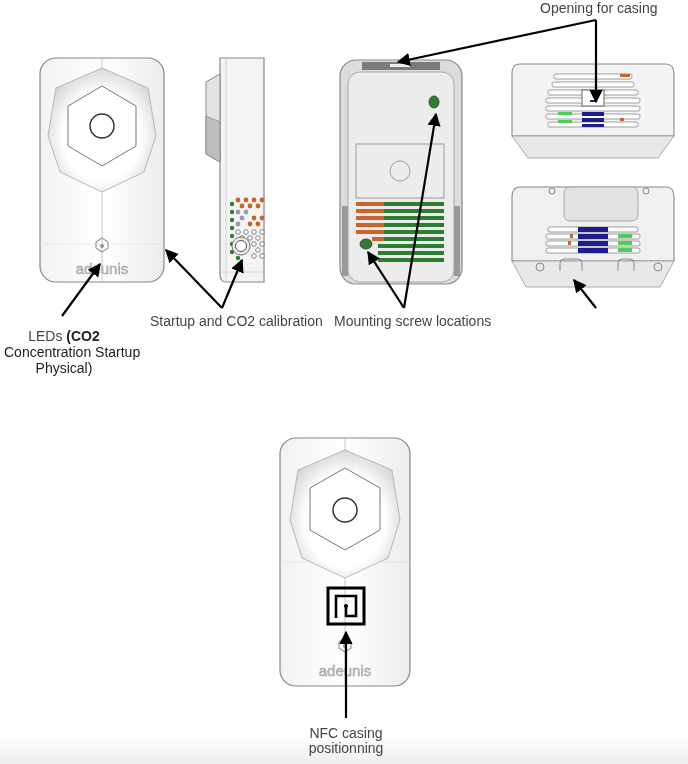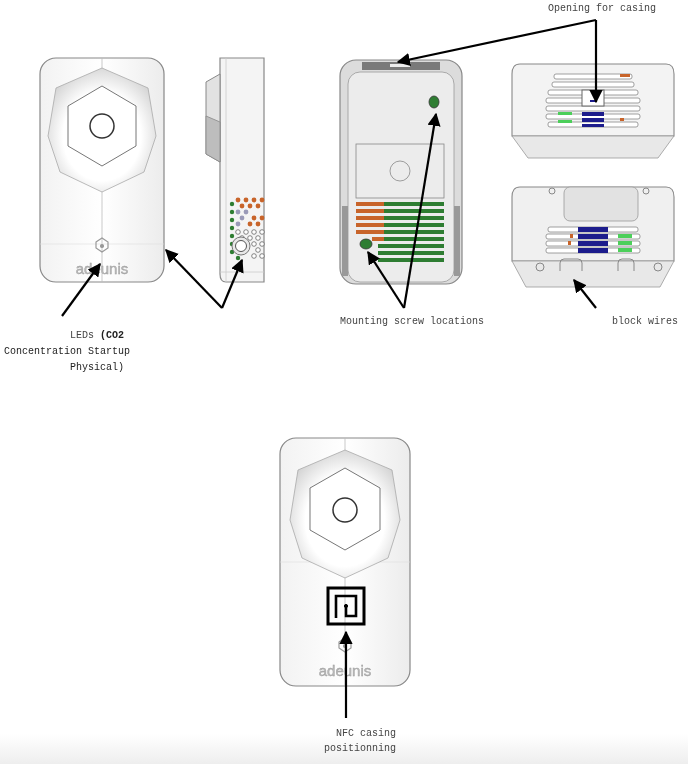--- a/index.html
+++ b/index.html
@@ -1,18 +1,18 @@
 <!DOCTYPE html>
 <html><head>
 <meta charset="utf-8">
 <style>
   html,body{margin:0;padding:0;}
   body{width:688px;height:764px;position:relative;overflow:hidden;background:#ffffff;font-family:"Liberation Sans",sans-serif;}
   .bottom-fade{position:absolute;left:0;right:0;bottom:0;height:30px;background:linear-gradient(#ffffff,#eeeeee);}
-  .label{position:absolute;font-size:10px;line-height:15px;color:#444;text-align:right;white-space:nowrap;font-family:Liberation Mono, monospace;}
+  .label{position:absolute;font-size:14px;line-height:15px;color:#444;text-align:center;white-space:nowrap;}
   .label b{color:#222;}
   svg.overlay{position:absolute;left:0;top:0;}
   .dev{position:absolute;}
 </style>
 </head>
 <body>
 
 <div class="bottom-fade"></div>
 
 <svg class="dev" style="left:38px;top:56px" width="128" height="230" viewBox="0 0 128 230">
@@ -244,26 +244,26 @@
   <span>Opening for casing</span>
 </div>
 
 <div class="label" style="left:4px;top:328px;width:120px;line-height:16px;">
   <div><span>LEDs </span><b>(CO2</b></div>
   <div style="color:#222">Concentration Startup</div>
   <div style="color:#222">Physical)</div>
 </div>
 
 <div class="label" style="left:150px;top:314px;width:150px;">
+  <div>Startup and CO2 calibration</div>
 </div>
 
 <div class="label" style="left:334px;top:314px;width:150px;">
   <div>Mounting screw locations</div>
 </div>
 
 <div class="label" style="left:512px;top:314px;width:166px;">
-  <div>block wires</div>
 </div>
 
 <div class="label" style="left:296px;top:726px;width:100px;">
   <div>NFC casing</div>
   <div>positionning</div>
 </div>
 
 </body></html>

